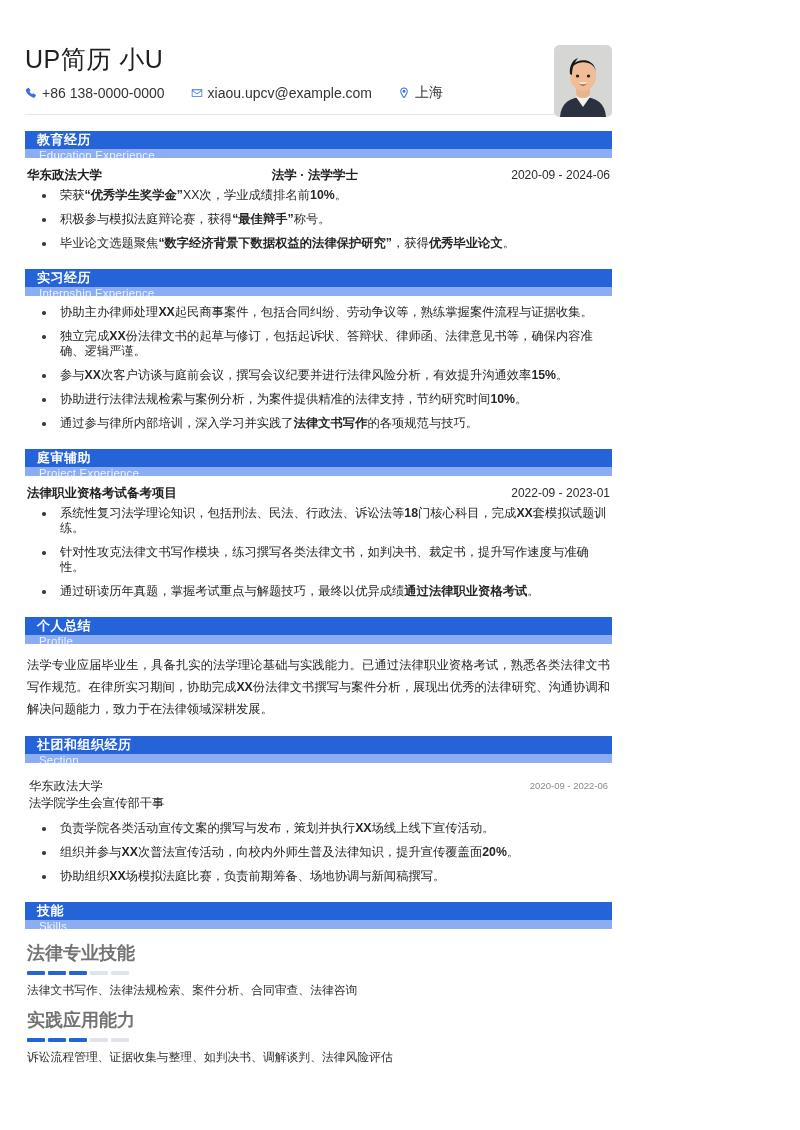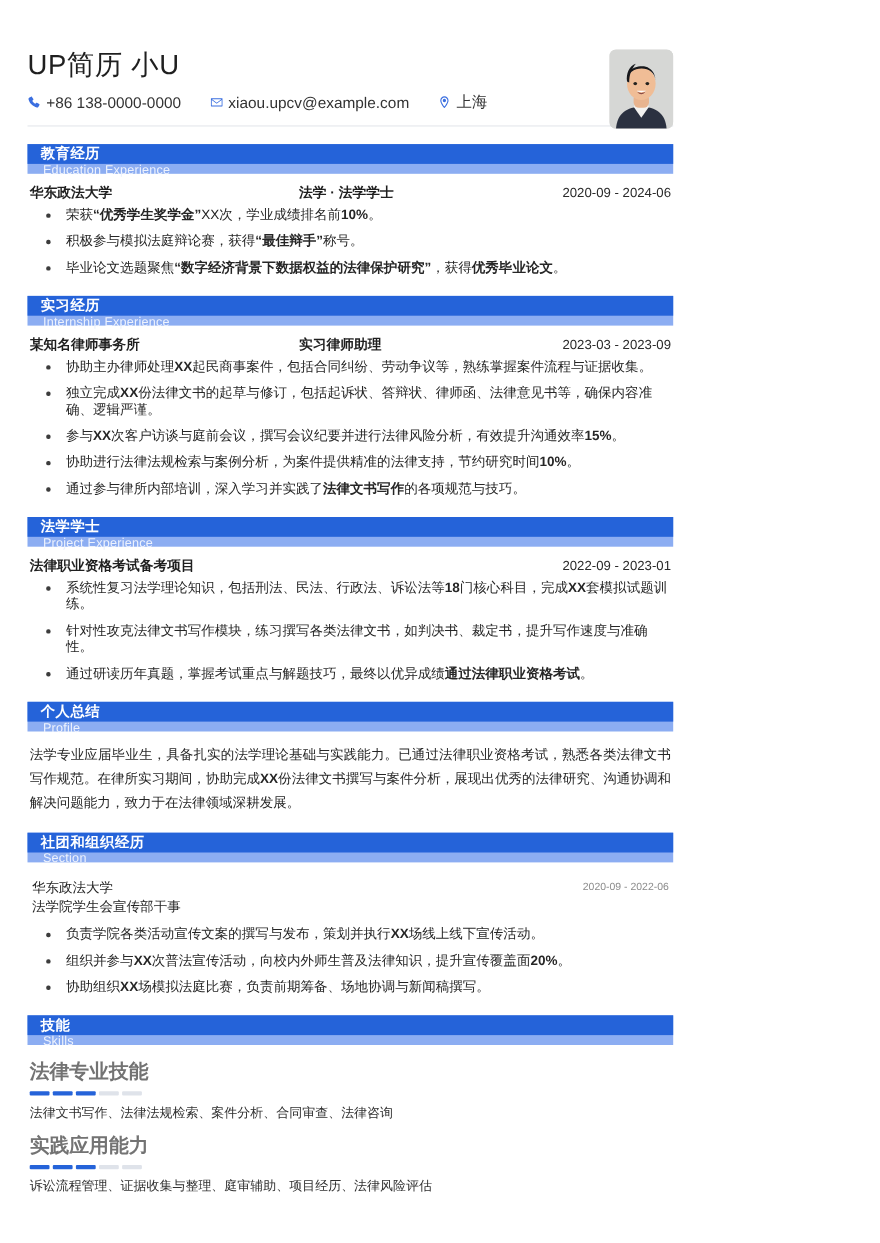--- a/index.html
+++ b/index.html
@@ -247,36 +247,31 @@
         <li>积极参与模拟法庭辩论赛，获得<b>“最佳辩手”</b>称号。</li>
         <li>毕业论文选题聚焦<b>“数字经济背景下数据权益的法律保护研究”</b>，获得<b>优秀毕业论文</b>。</li>
       </ul>
   </div>
 
   <div class="sec-bar">
     <div class="sec-tag">实习经历</div>
     <div class="sec-en">Internship Experience</div>
   </div>
   <div class="sec-body">
-    <div class="entry-row">
-      <div class="entry-org">某知名律师事务所</div>
-      <div class="entry-role">实习律师助理</div>
-      <div class="entry-date">2023-03 - 2023-09</div>
-    </div>
     <ul class="bullets">
         <li>协助主办律师处理<b>XX</b>起民商事案件，包括合同纠纷、劳动争议等，熟练掌握案件流程与证据收集。</li>
         <li>独立完成<b>XX</b>份法律文书的起草与修订，包括起诉状、答辩状、律师函、法律意见书等，确保内容准确、逻辑严谨。</li>
         <li>参与<b>XX</b>次客户访谈与庭前会议，撰写会议纪要并进行法律风险分析，有效提升沟通效率<b>15%</b>。</li>
         <li>协助进行法律法规检索与案例分析，为案件提供精准的法律支持，节约研究时间<b>10%</b>。</li>
         <li>通过参与律所内部培训，深入学习并实践了<b>法律文书写作</b>的各项规范与技巧。</li>
       </ul>
   </div>
 
   <div class="sec-bar">
-    <div class="sec-tag">法学学士</div>
+    <div class="sec-tag">庭审辅助</div>
     <div class="sec-en">Project Experience</div>
   </div>
   <div class="sec-body">
     <div class="entry-row">
       <div class="entry-org">法律职业资格考试备考项目</div>
       <div class="entry-role"></div>
       <div class="entry-date">2022-09 - 2023-01</div>
     </div>
     <ul class="bullets">
         <li>系统性复习法学理论知识，包括刑法、民法、行政法、诉讼法等<b>18</b>门核心科目，完成<b>XX</b>套模拟试题训练。</li>
@@ -328,17 +323,17 @@
     </div>
     <div class="skill-group">
       <div class="skill-name">实践应用能力</div>
       <div class="skill-meter">
           <span class="seg on"></span>
           <span class="seg on"></span>
           <span class="seg on"></span>
           <span class="seg"></span>
           <span class="seg"></span>
         </div>
-      <div class="skill-items">诉讼流程管理、证据收集与整理、庭审辅助、项目经历、法律风险评估</div>
+      <div class="skill-items">诉讼流程管理、证据收集与整理、如判决书、调解谈判、法律风险评估</div>
     </div>
   </div>
 
 </div>
 
 </body></html>

